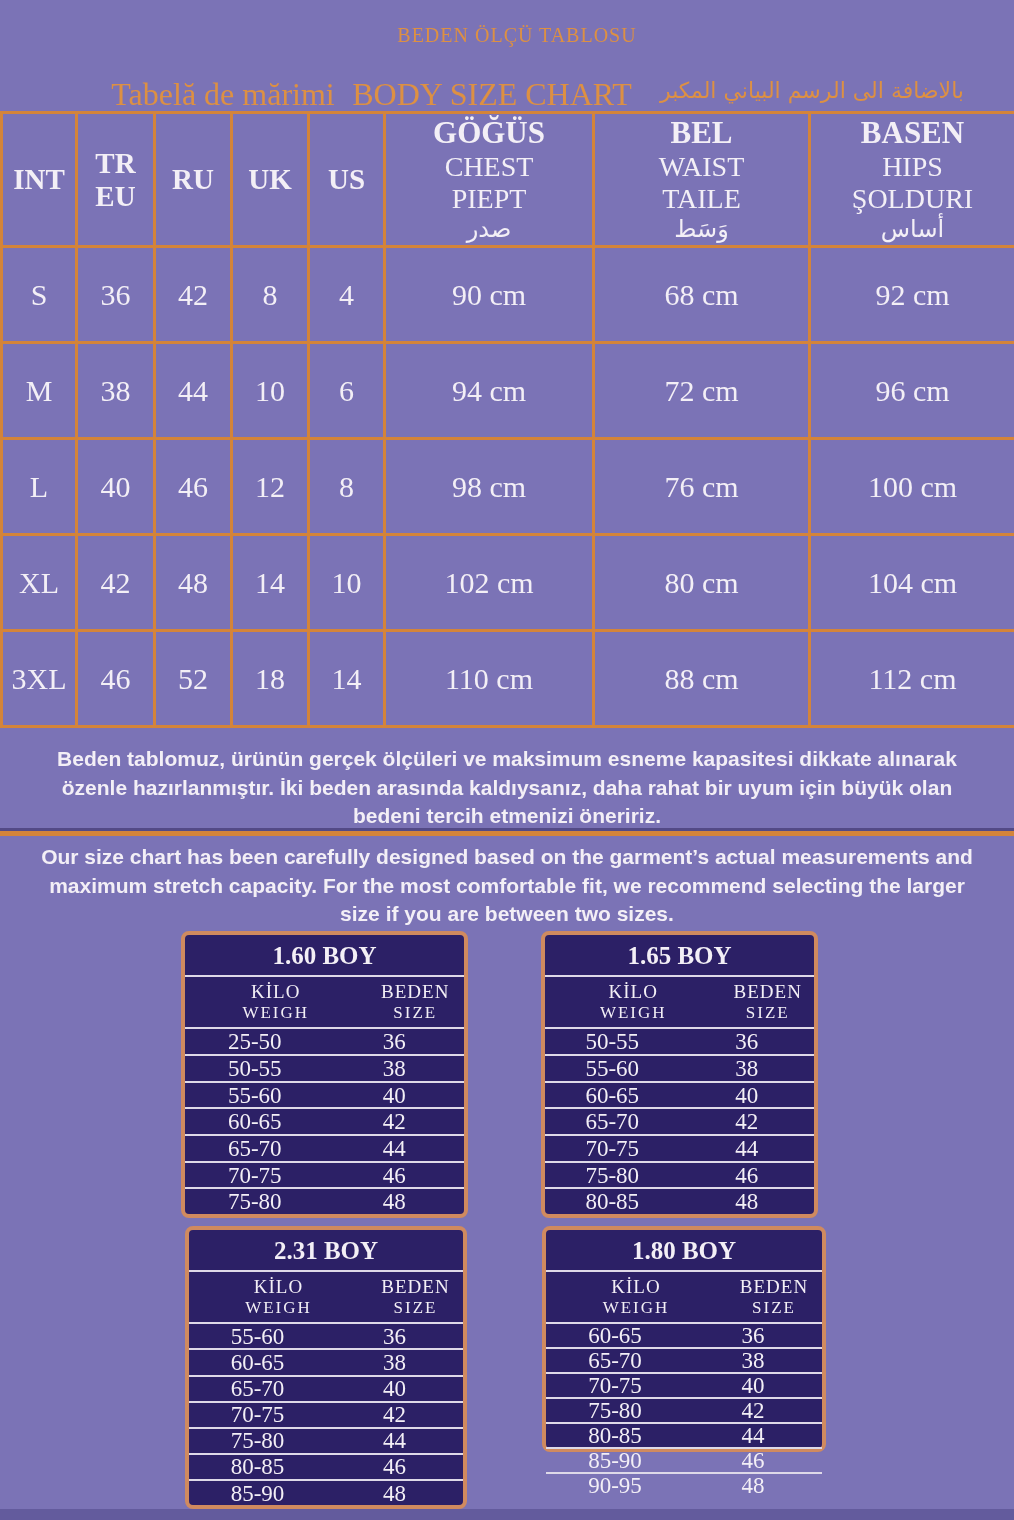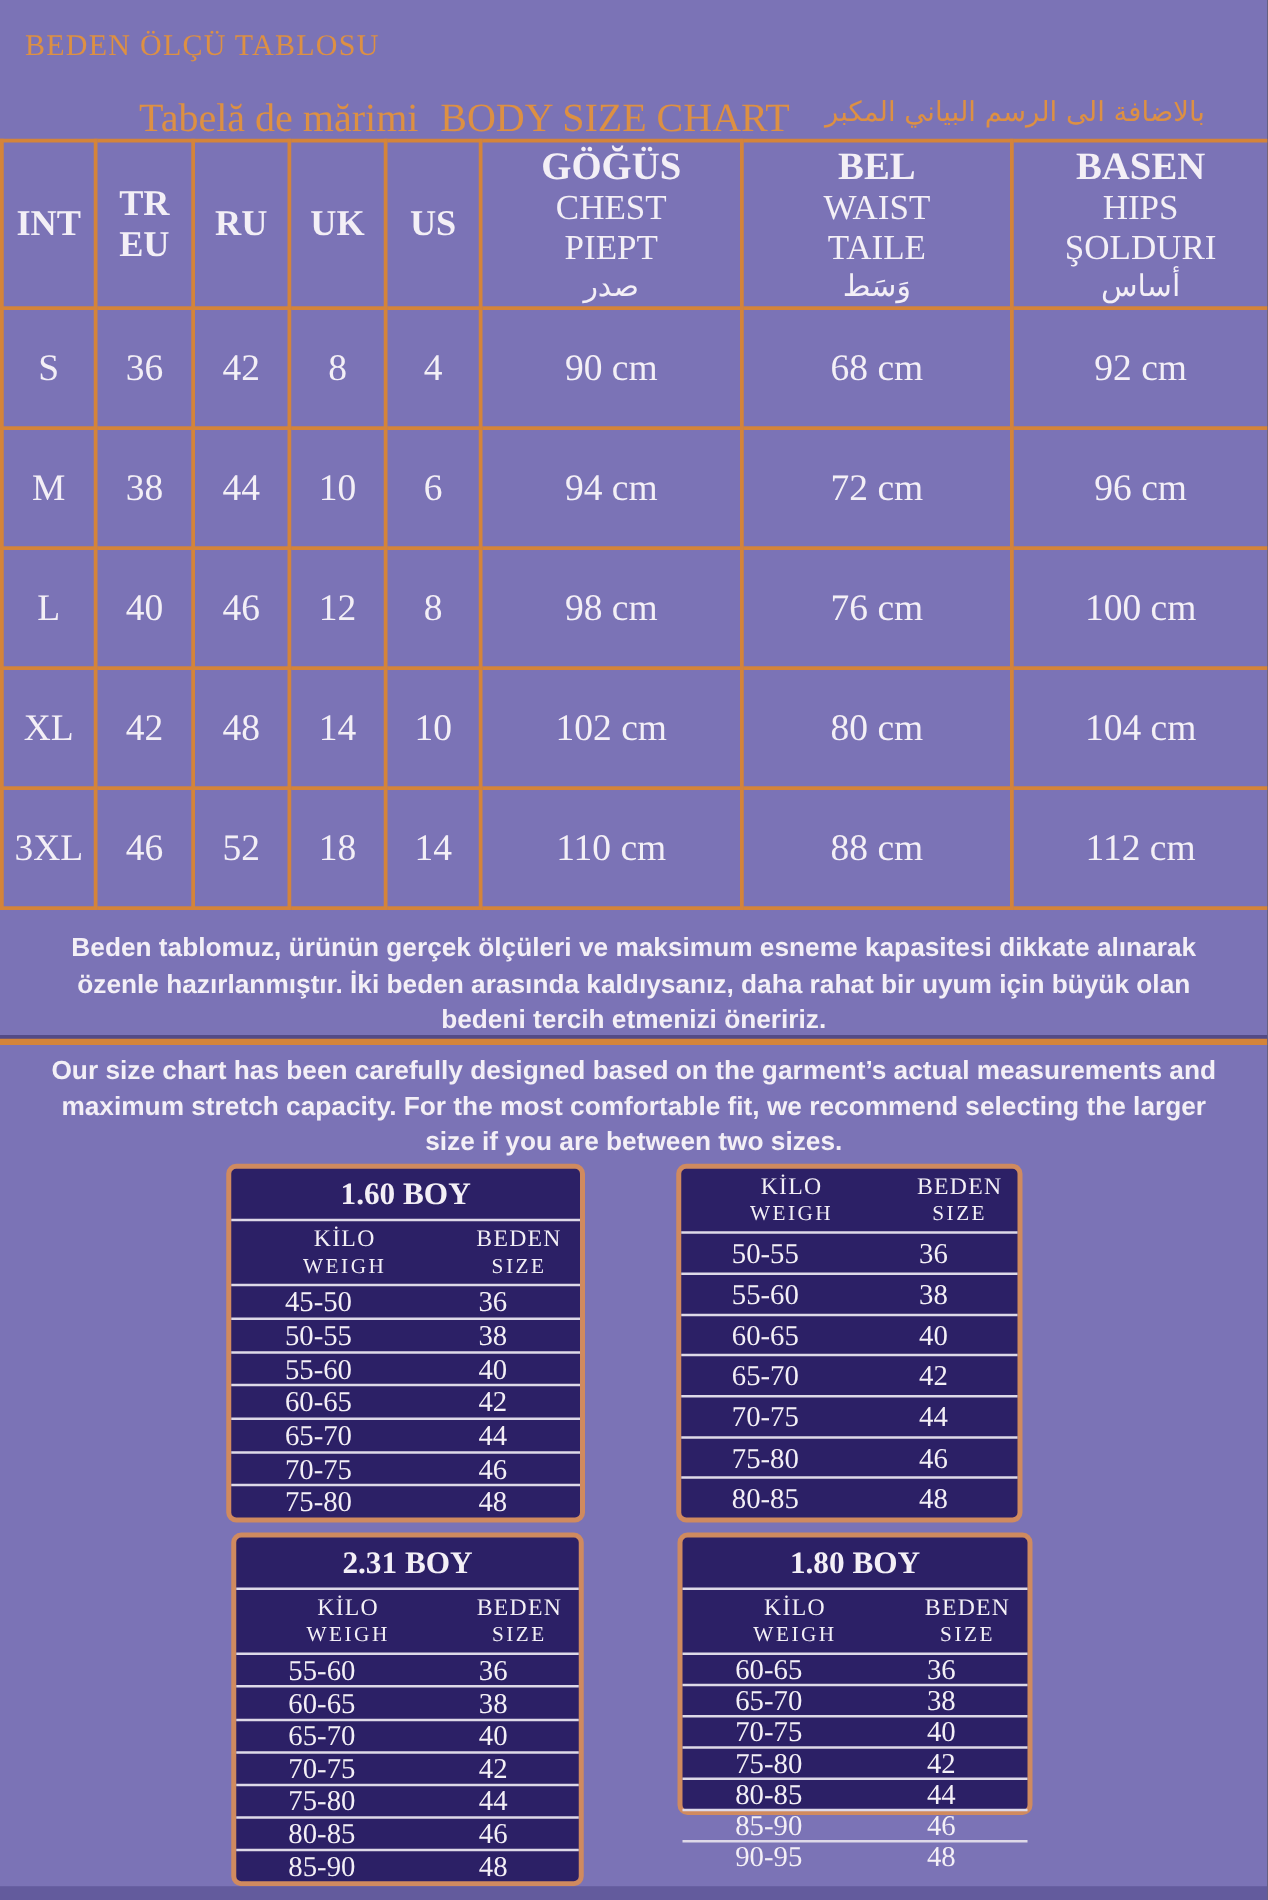--- a/index.html
+++ b/index.html
@@ -15,22 +15,22 @@
   *{margin:0;padding:0;box-sizing:border-box;}
   html,body{background:#555;}
   .canvas{
     position:relative;width:1014px;height:1520px;margin:0 auto;
     background:var(--background);overflow:hidden;
     font-family:"Liberation Serif","DejaVu Serif",serif;color:var(--ink);
   }
   .ar{font-family:"DejaVu Sans",sans-serif;}
   
   .page-title{
-    position:absolute;top:24px;left:0;width:100%;
-    font-size:24px;letter-spacing:1px;color:var(--orange-text);padding-left:20px;
+    position:absolute;top:24px;left:0;width:100%;text-align:center;
+    font-size:20px;letter-spacing:1px;color:var(--orange-text);padding-left:20px;
   }
   .subtitle{position:absolute;top:76px;height:32px;color:var(--orange-text);font-size:32px;white-space:nowrap;}
   .sub-ro{left:223px;transform:translateX(-50%);}
   .sub-en{left:492px;transform:translateX(-50%);}
   .sub-ar{left:812px;transform:translateX(-50%);font-size:22px;top:78px;}
   
   .size-table{
     position:absolute;top:111px;left:0;width:1014px;height:617px;
     border-collapse:collapse;table-layout:fixed;
   }
@@ -207,21 +207,21 @@
         <div class="ht-h1">KİLO</div>
         <div class="ht-h2">WEIGH</div>
       </div>
       <div class="ht-headcol">
         <div class="ht-h1">BEDEN</div>
         <div class="ht-h2">SIZE</div>
       </div>
     </div>
     <div class="ht-body">
         <div class="ht-row">
-          <div class="ht-cell">45-50</div>
+          <div class="ht-cell">25-50</div>
           <div class="ht-cell">36</div>
         </div>
         <div class="ht-row">
           <div class="ht-cell">50-55</div>
           <div class="ht-cell">38</div>
         </div>
         <div class="ht-row">
           <div class="ht-cell">55-60</div>
           <div class="ht-cell">40</div>
         </div>
@@ -238,20 +238,21 @@
           <div class="ht-cell">46</div>
         </div>
         <div class="ht-row">
           <div class="ht-cell">75-80</div>
           <div class="ht-cell">48</div>
         </div>
       </div>
   </div>
 
   <div class="htable ht1">
+    <div class="ht-title">1.65 BOY</div>
     <div class="ht-head">
       <div class="ht-headcol">
         <div class="ht-h1">KİLO</div>
         <div class="ht-h2">WEIGH</div>
       </div>
       <div class="ht-headcol">
         <div class="ht-h1">BEDEN</div>
         <div class="ht-h2">SIZE</div>
       </div>
     </div>

